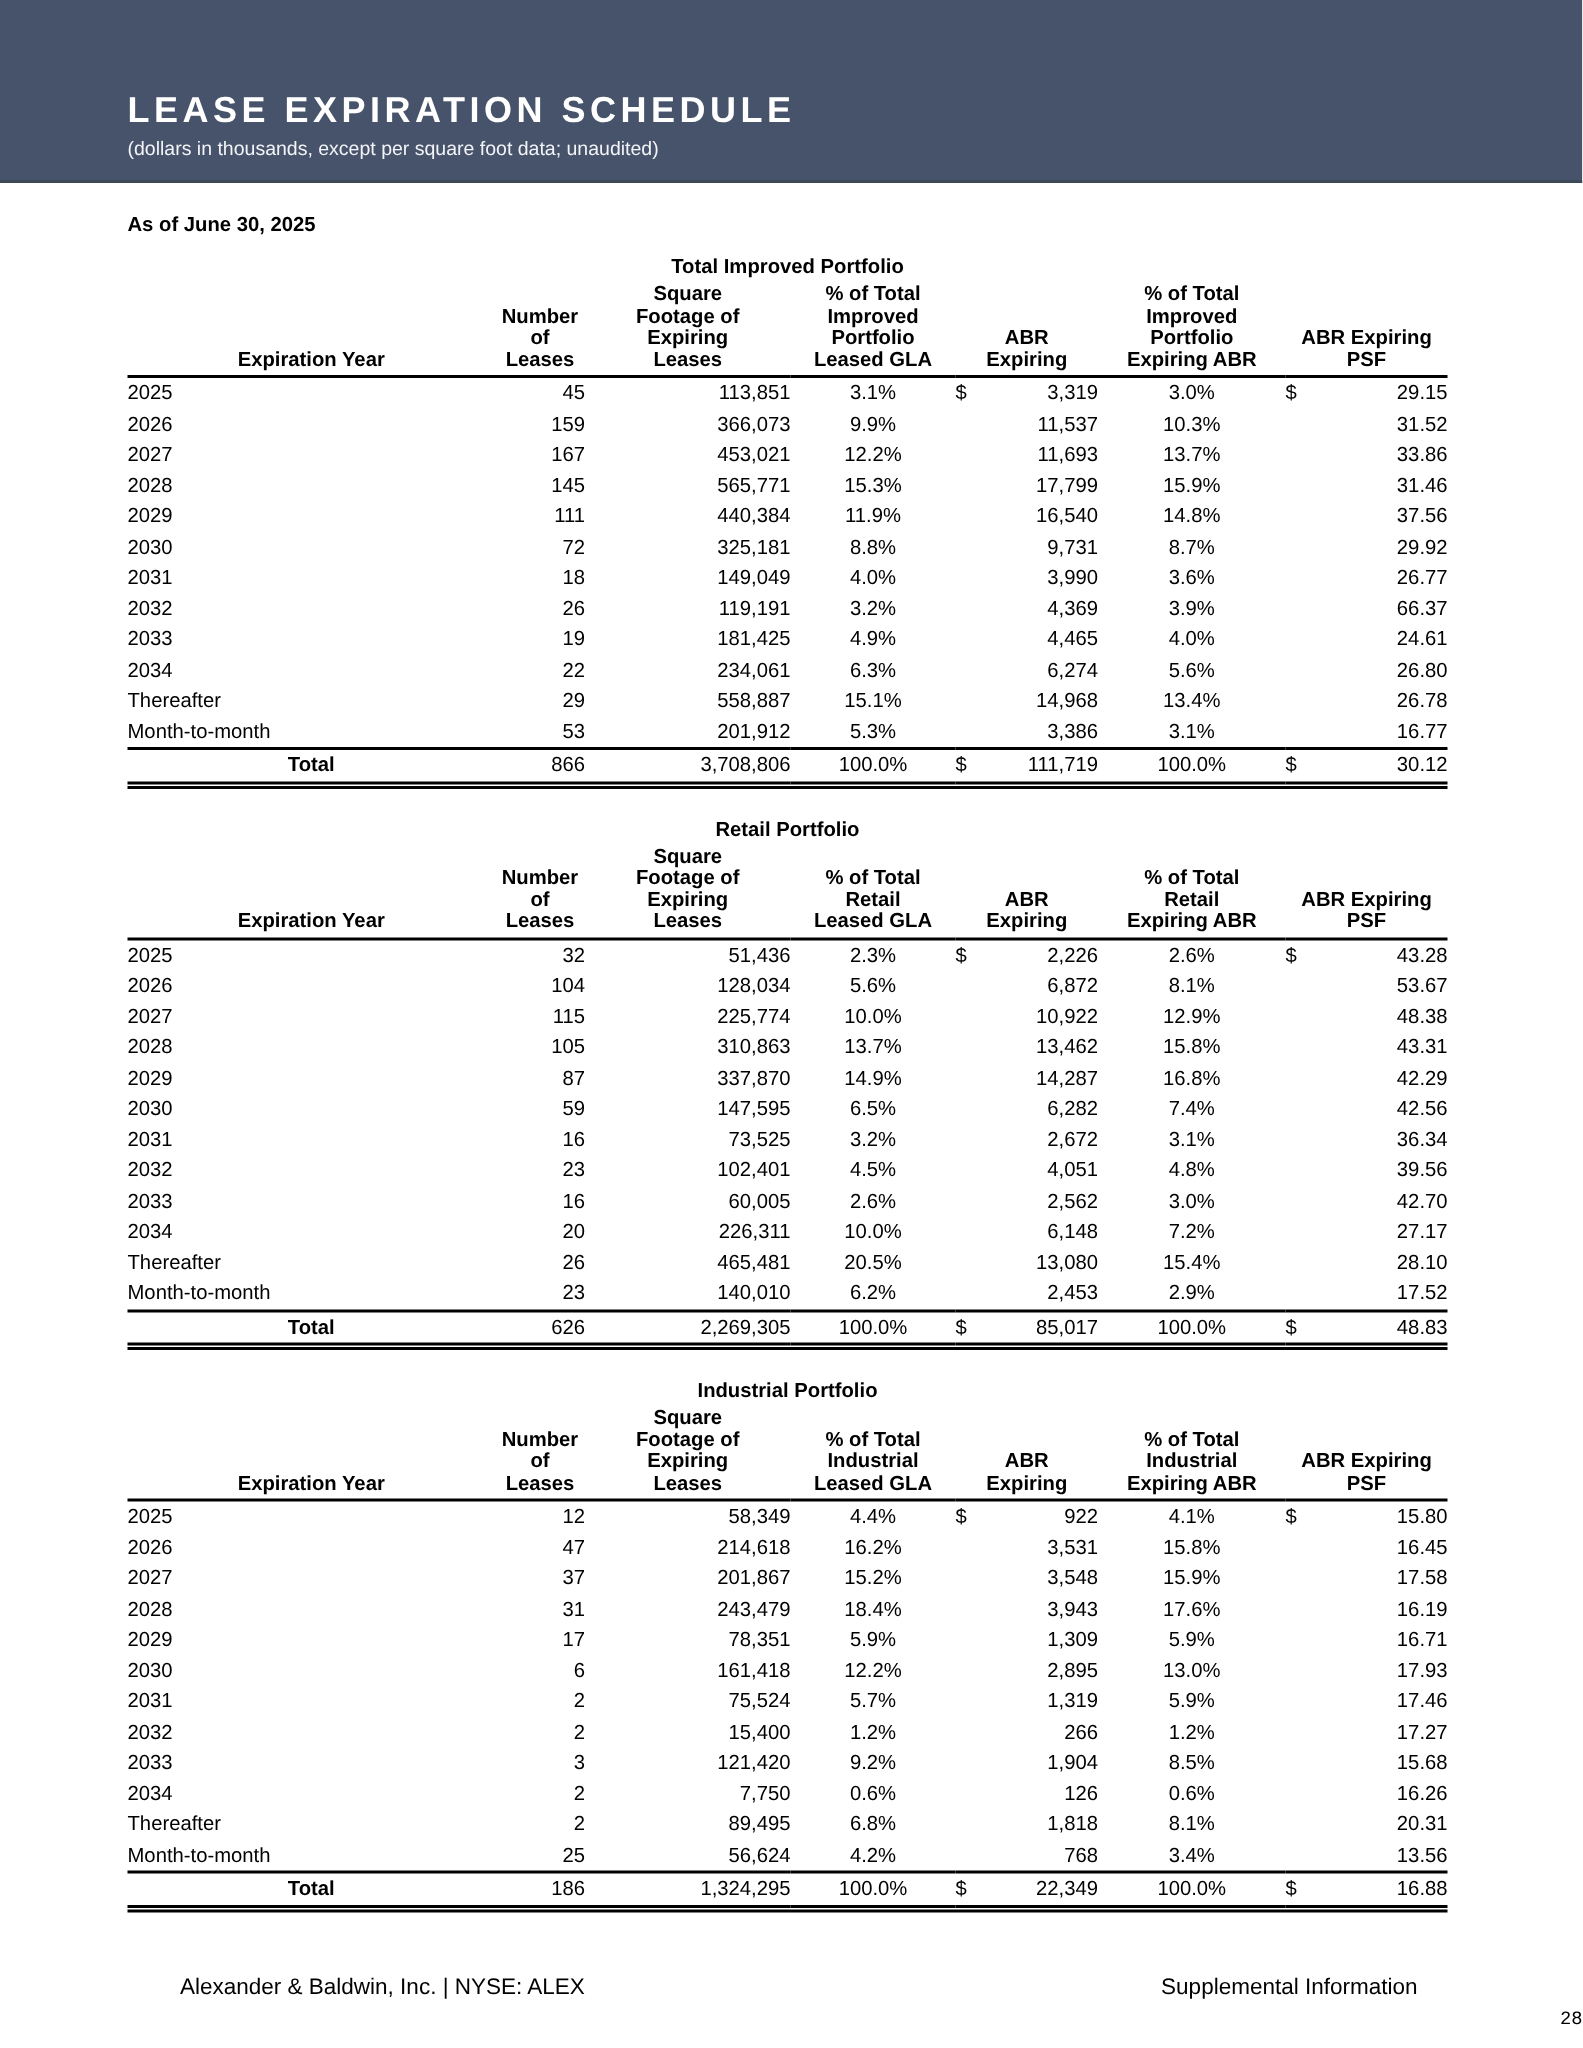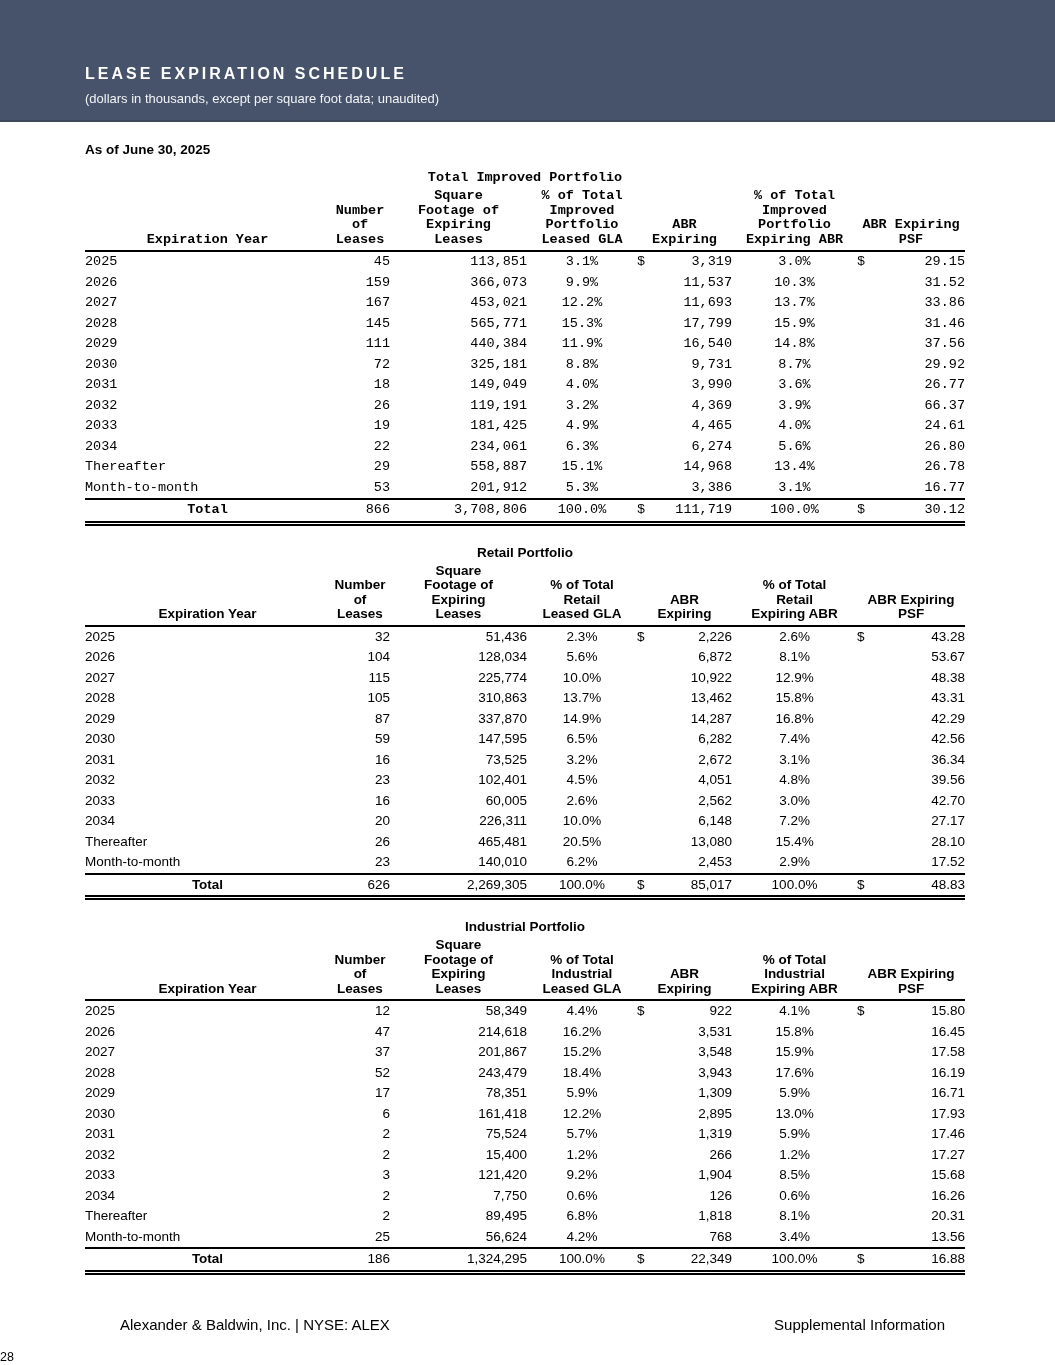--- a/index.html
+++ b/index.html
@@ -18,41 +18,41 @@
   }
   .banner {
     height: 122px;
     background: #47536a;
     border-bottom: 2px solid #3d4859;
     padding-left: 85px;
   }
   .banner h1 {
     margin: 0;
     padding-top: 62px;
-    font-size: 16px;
+    font-size: 24px;
     font-weight: bold;
     letter-spacing: 3px;
     color: #ffffff;
     line-height: 24px;
   }
   .banner .subtitle {
     margin-top: 5px;
     font-size: 13px;
     color: #f2f4f7;
     line-height: 15px;
   }
   .asof {
     margin: 20px 0 0 85px;
     font-size: 13.5px;
     font-weight: bold;
     line-height: 16px;
   }
   .tables { margin-left: 85px; width: 880px; }
   .tbl-section { margin-top: 18px; }
-  .tbl-section:first-child { margin-top: 11px; font-family: Liberation Mono, monospace; }
+  .tbl-section:first-child { margin-top: 11px; }
   .tbl-title {
     text-align: center;
     font-weight: bold;
     font-size: 13.5px;
     line-height: 17px;
     margin-bottom: 3px;
   }
   table.tbl {
     border-collapse: collapse;
     table-layout: fixed;
@@ -100,24 +100,25 @@
   }
   .footer { margin-top: 42px; }
   .footer-row {
     display: flex;
     justify-content: space-between;
     margin: 0 110px 0 120px;
     font-size: 15px;
     line-height: 15px;
   }
   .pagenum {
-    text-align: left;
+    text-align: right;
     font-size: 12.5px;
-    margin-top: 18px;
+    margin-top: 7px;
     line-height: 15px;
+    font-family: Liberation Mono, monospace;
   }
 </style>
 </head>
 <body>
 
 <div class="page">
 
   <header class="banner" style="background: rgb(71, 83, 106);">
     <h1>LEASE EXPIRATION SCHEDULE</h1>
     <div class="subtitle">(dollars in thousands, except per square foot data; unaudited)</div>
@@ -558,21 +559,21 @@
               <td class="c-num c-sqft">201,867</td>
               <td class="c-pct">15.2%</td>
               <td class="c-cur"></td>
               <td class="c-num c-abr">3,548</td>
               <td class="c-pct c-pct2">15.9%</td>
               <td class="c-cur"></td>
               <td class="c-num c-psf">17.58</td>
             </tr>
             <tr>
               <td class="c-year">2028</td>
-              <td class="c-num c-leases">52</td>
+              <td class="c-num c-leases">31</td>
               <td class="c-num c-sqft">243,479</td>
               <td class="c-pct">18.4%</td>
               <td class="c-cur"></td>
               <td class="c-num c-abr">3,943</td>
               <td class="c-pct c-pct2">17.6%</td>
               <td class="c-cur"></td>
               <td class="c-num c-psf">16.19</td>
             </tr>
             <tr>
               <td class="c-year">2029</td>

